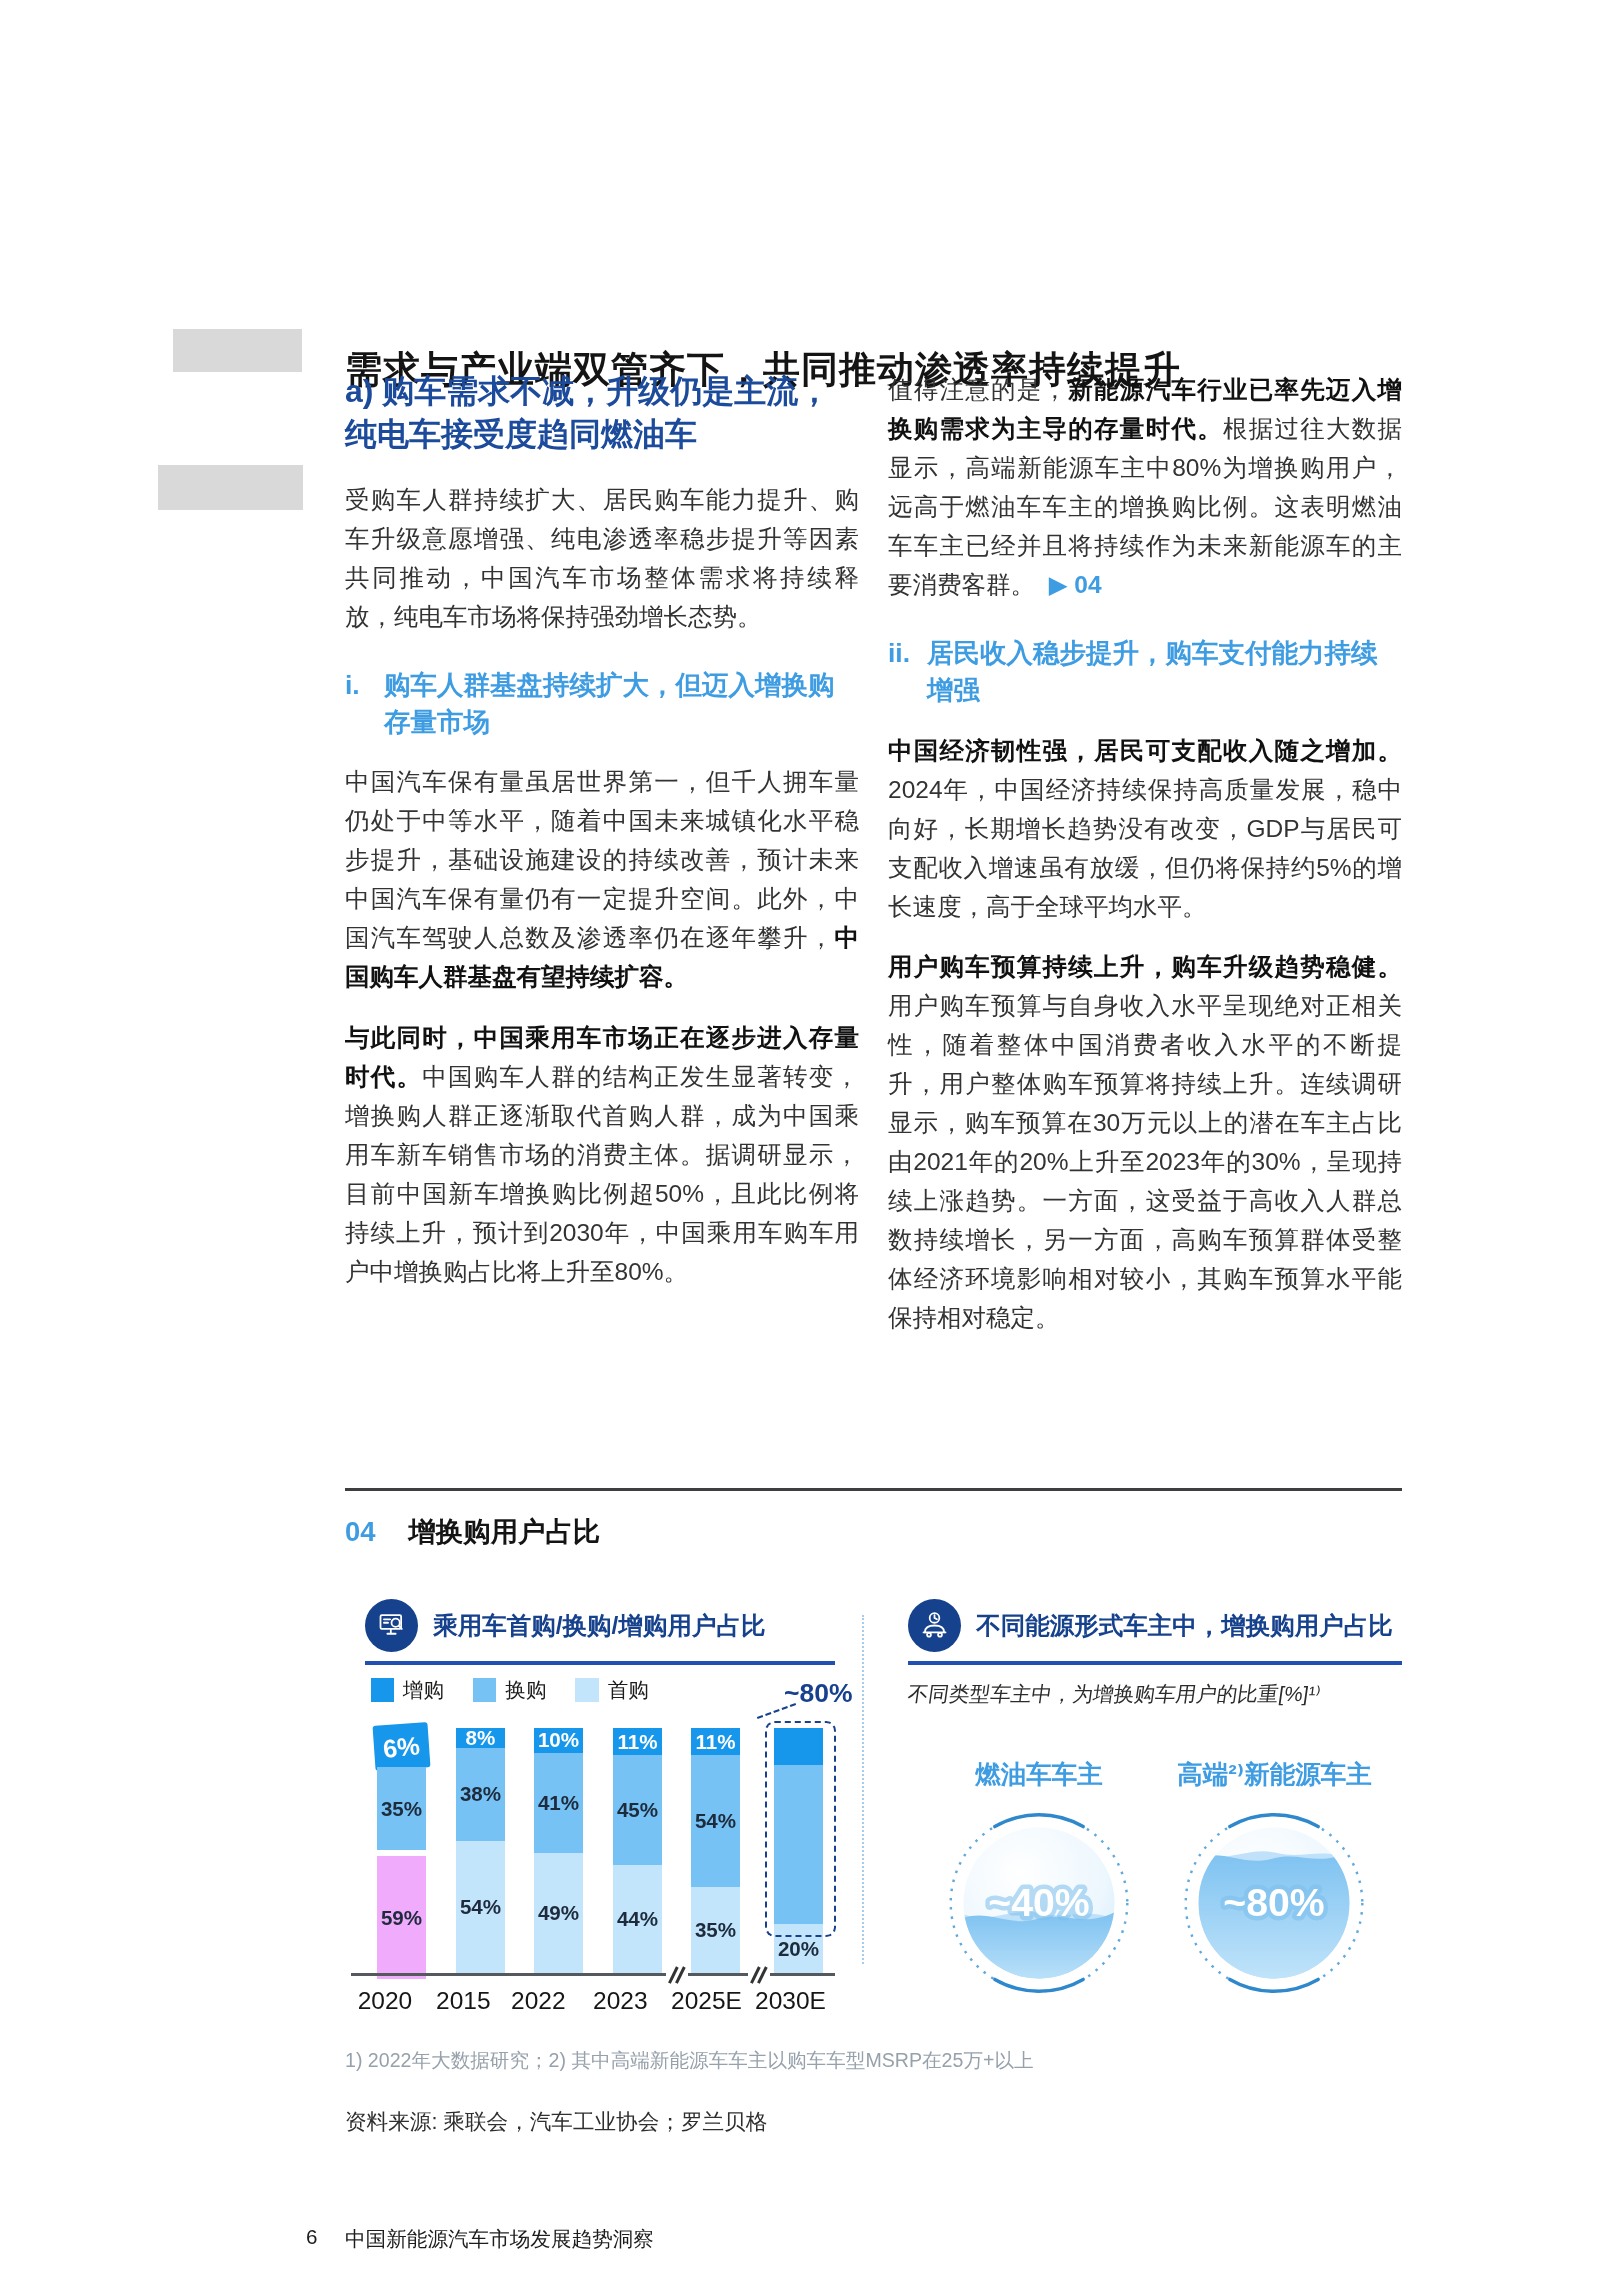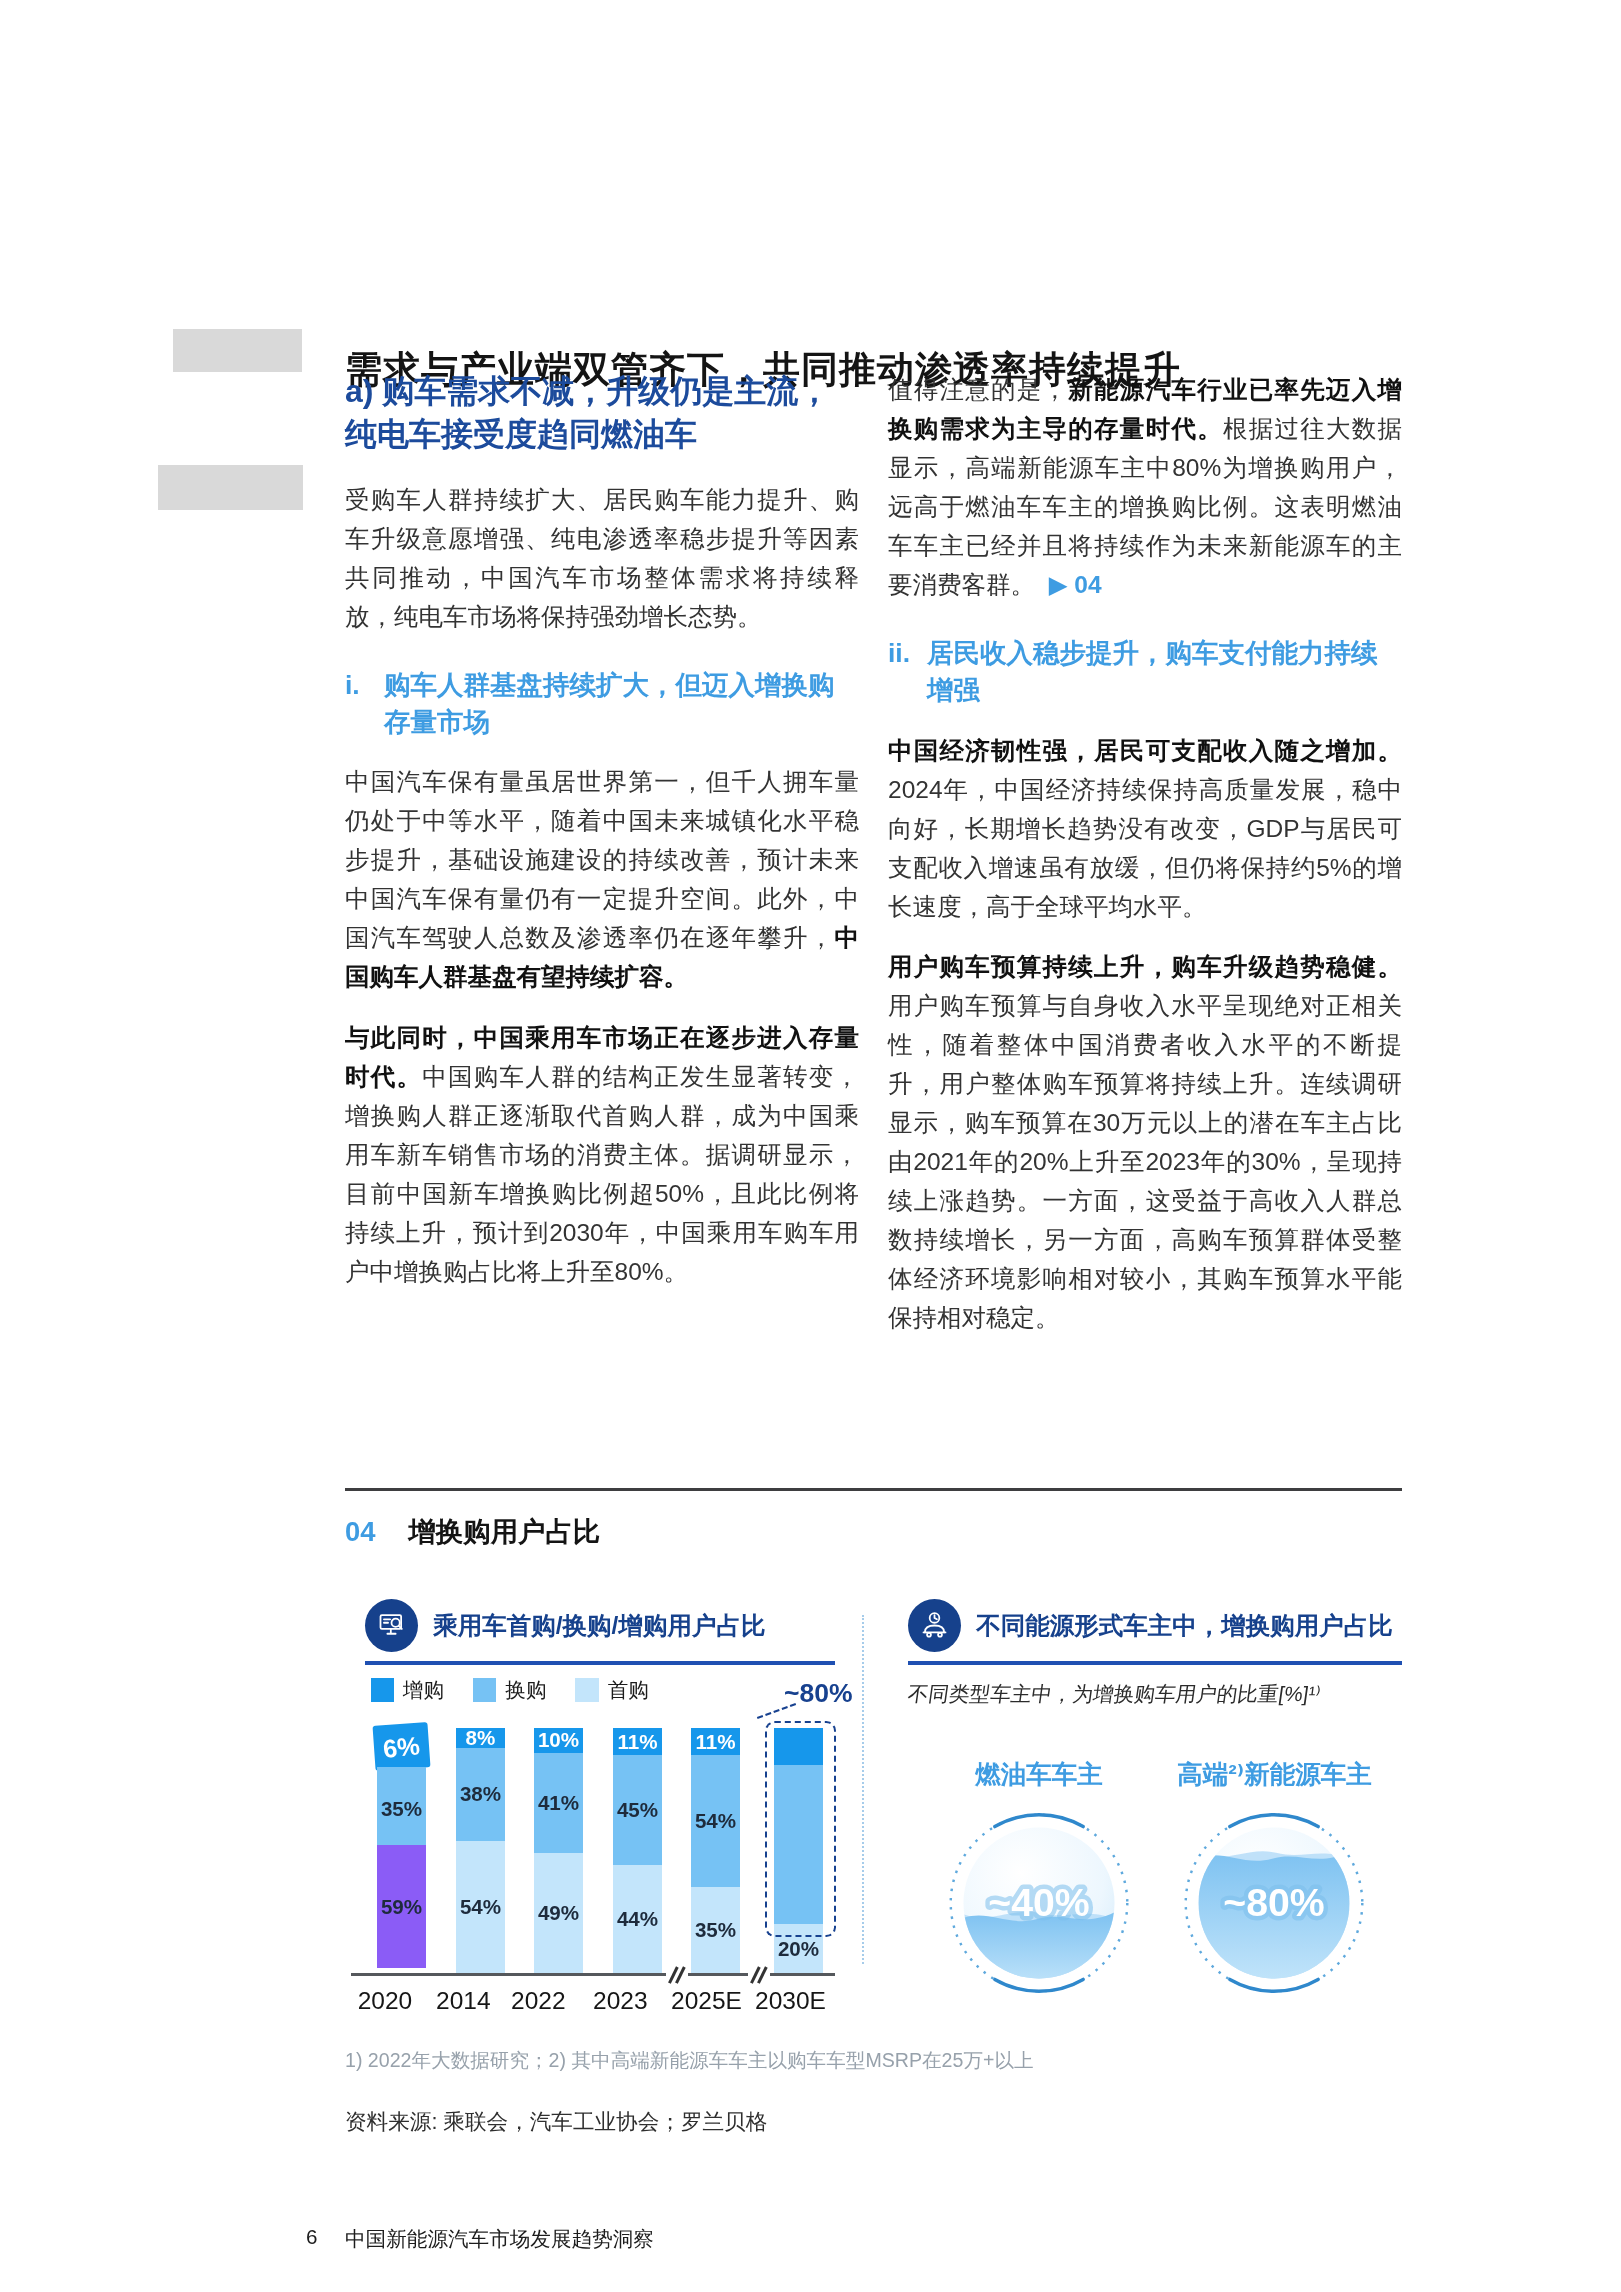--- a/index.html
+++ b/index.html
@@ -127,21 +127,21 @@
         </div>
       </div>
     <div class="bars" id="bars">
         <div class="bar" style="left: 32px;">
           <div class="seg badge" style="top: 0px; height: 39px; background: rgb(22, 151, 235);">
             <div class="seglab white big">6%</div>
           </div>
           <div class="seg" style="top: 39px; height: 83px; background: rgb(118, 194, 244);">
             <div class="seglab">35%</div>
           </div>
-          <div class="seg" style="top: 117px; height: 123px; background: #8b5cf6;">
+          <div class="seg" style="top: 128px; height: 123px; background: #f0abfc;">
             <div class="seglab">59%</div>
           </div>
         </div>
         <div class="bar" style="left: 111px;">
           <div class="seg" style="top: 0px; height: 19.6px; background: rgb(22, 151, 235);">
             <div class="seglab white">8%</div>
           </div>
           <div class="seg" style="top: 19.6px; height: 93px; background: rgb(118, 194, 244);">
             <div class="seglab">38%</div>
           </div>
@@ -197,21 +197,21 @@
     <div class="axis-brk" style="left:321px;">
         <span></span>
         <span></span>
       </div>
     <div class="axis-brk" style="left:403px;">
         <span></span>
         <span></span>
       </div>
     <div class="xlabels" id="xlabels">
         <div class="xlab" style="left: 12.7px;">2020</div>
-        <div class="xlab" style="left: 91px;">2014</div>
+        <div class="xlab" style="left: 91px;">2015</div>
         <div class="xlab" style="left: 166px;">2022</div>
         <div class="xlab" style="left: 248px;">2023</div>
         <div class="xlab" style="left: 326px;">2025E</div>
         <div class="xlab" style="left: 410px;">2030E</div>
       </div>
   </div>
 
   <div class="divider"></div>
 
   <div class="panel" id="panel2">

